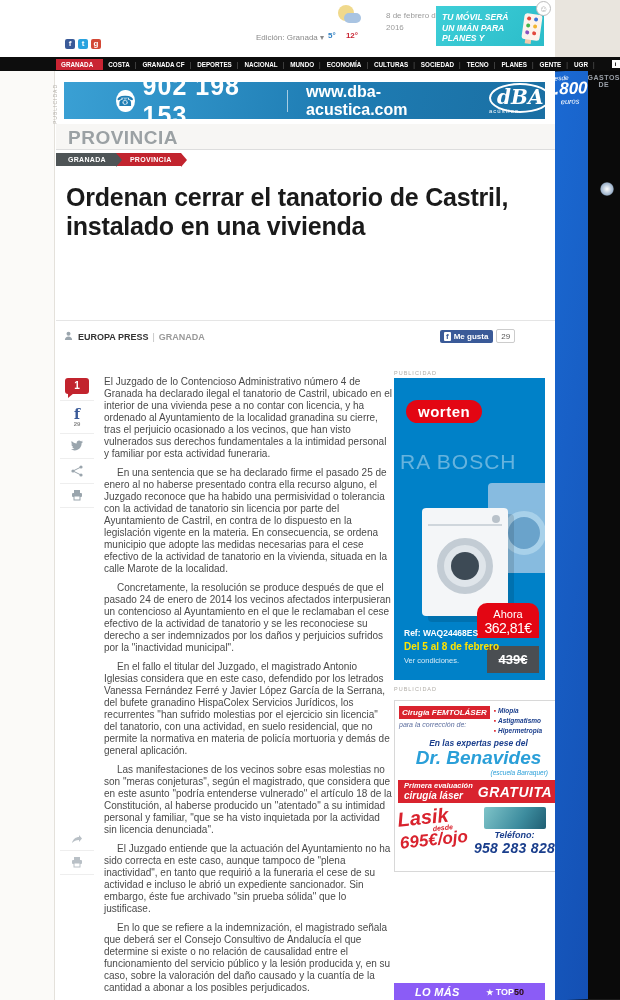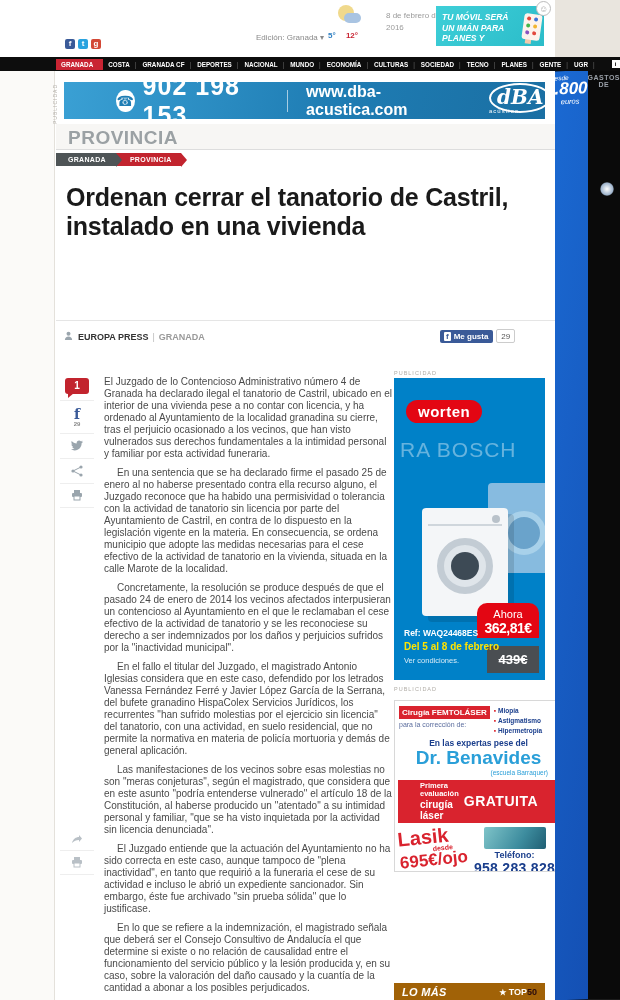--- a/index.html
+++ b/index.html
@@ -93,62 +93,62 @@
   
   .body-col { position:absolute; left:104px; top:376px; width:288px; font-size:10px; color:#4a4a4a; line-height:12px; }
   .body-col p { margin-bottom:7px; }
   .body-col p + p { text-indent:13px; }
 
   
   .pub-label { font-size:5.5px; color:#b0aca6; letter-spacing:1px; margin-bottom:2px; }
   .sidebar { position:absolute; left:394px; top:370px; width:151px; }
   .worten { position:relative; width:151px; height:302px; background:#0081c8; overflow:hidden; }
   .worten-pill { position:absolute; left:12px; top:22px; background:#e30613; color:#fff; font-size:15px; font-weight:bold; border-radius:14px; padding:3px 12px; letter-spacing:.5px; }
-  .worten-bg-text { position:absolute; left:6px; top:60px; font-size:21px; color:rgba(255,255,255,.40); letter-spacing:1px; }
+  .worten-bg-text { position:absolute; left:6px; top:72px; font-size:21px; color:rgba(255,255,255,.40); letter-spacing:1px; }
   .washer-back { position:absolute; right:-18px; top:105px; width:75px; height:90px; background:#9fc6e4; border-radius:4px; opacity:.85; }
   .washer-back .door { position:absolute; left:14px; top:28px; width:44px; height:44px; border-radius:50%; background:#7da9cc; border:6px solid #c6dff0; }
   .washer { position:absolute; left:28px; top:130px; width:86px; height:108px; background:#f4f6f8; border-radius:4px; box-shadow:6px 6px 0 rgba(0,0,0,.12); }
   .washer .panel { position:absolute; left:6px; top:6px; width:74px; height:12px; border-bottom:2px solid #cfd6dc; }
   .washer .knob { position:absolute; right:8px; top:7px; width:8px; height:8px; border-radius:50%; background:#b9c2ca; }
   .washer .door { position:absolute; left:15px; top:30px; width:56px; height:56px; border-radius:50%; background:#dfe5ea; border:7px solid #c3ccd4; }
   .washer .drum { position:absolute; left:29px; top:44px; width:28px; height:28px; border-radius:50%; background:#3d4a55; }
   .price-badge { position:absolute; right:6px; top:225px; width:62px; background:#e30613; color:#fff; border-radius:10px 10px 0 0; text-align:center; padding:5px 2px 2px; }
-  .price-ahora { font-size:11px; } .price-now { font-size:14px; font-weight:bold; letter-spacing:-.5px; }
+  .price-ahora { font-size:11px; } .price-now { font-size:14px; font-weight:normal; letter-spacing:-.5px; }
   .price-old-badge { position:absolute; right:6px; top:268px; width:52px; background:#4a4e52; color:#fff; text-align:center; font-size:13px; font-weight:bold; padding:6px 2px; }
   .price-old-badge span { text-decoration:line-through; }
   .worten-ref { position:absolute; left:10px; top:250px; color:#fff; font-size:8.5px; font-weight:bold; }
   .worten-dates { position:absolute; left:10px; top:263px; color:#ffe400; font-size:10px; font-weight:bold; }
   .worten-cond { position:absolute; left:10px; top:278px; color:#d7ecf7; font-size:7.5px; }
 
-  .benavides { position:relative; width:169px; height:172px; background:#fff; border:1px solid #d8d8d8; margin-top:8px; overflow:hidden; }
+  .benavides { position:relative; width:169px; height:172px; background:#fff; border:1px solid #d8d8d8; margin-top:8px; overflow:hidden; font-style:italic; }
   .ben-row1 { display:flex; padding:5px 4px 0; }
   .ben-femto { background:#d9232e; color:#fff; font-size:8px; font-weight:bold; padding:2px 3px; height:13px; white-space:nowrap; }
   .ben-corr { font-size:7px; color:#5b6d9e; margin-top:2px; }
   .ben-bullets { margin-left:4px; }
   .ben-bullet { font-size:6.5px; font-weight:bold; color:#1a3e8c; line-height:1.5; white-space:nowrap; }
   .ben-bullet:before { content:"▪"; color:#d9232e; margin-right:2px; }
   .ben-hands { text-align:center; font-size:8.5px; font-weight:bold; color:#1a3e8c; margin-top:3px; }
   .ben-doctor { text-align:center; font-size:19px; font-weight:bold; color:#2a9fd8; line-height:1.1; }
   .ben-school { text-align:right; font-size:6.5px; color:#2a9fd8; padding-right:14px; }
-  .ben-promo { background:#d9232e; color:#fff; margin:4px 3px 0; padding:2px 22px; display:flex; align-items:center; gap:5px; }
+  .ben-promo { background:#d9232e; color:#fff; margin:4px 3px 0; padding:2px 6px; display:flex; align-items:center; gap:5px; }
   .ben-promo-l { line-height:1.1; }
   .ben-promo1 { font-size:7.5px; font-weight:bold; }
   .ben-promo2 { font-size:10px; font-weight:bold; }
   .ben-promo3 { font-size:14px; font-weight:bold; letter-spacing:.5px; }
   .ben-bottom { display:flex; margin-top:4px; padding:0 4px; }
   .ben-lasik-wrap { width:72px; color:#d9232e; text-shadow:1px 1px 0 #fff,-1px -1px 0 #fff; transform:rotate(-6deg); }
   .ben-lasik { font-size:20px; font-weight:bold; line-height:.9; }
   .ben-desde { font-size:7px; font-weight:bold; margin-left:34px; }
   .ben-price { font-size:17px; font-weight:bold; line-height:.9; }
   .ben-tel-wrap { flex:1; text-align:center; }
   .ben-photo { width:62px; height:22px; margin:0 auto; background:linear-gradient(120deg,#7fc4c9,#3d8c9e 60%,#1f5e73); border-radius:2px; }
   .ben-tel-label { font-size:9px; font-weight:bold; color:#1a3e8c; margin-top:1px; }
   .ben-tel { font-size:14px; font-weight:bold; color:#1a3e8c; letter-spacing:.3px; }
 
-  .lomas { position:absolute; left:394px; top:983px; width:151px; height:17px; background:#a16207; color:#fff; display:flex; align-items:center; padding:0 8px; }
+  .lomas { position:absolute; left:394px; top:983px; width:151px; height:17px; background:#8b5cf6; color:#fff; display:flex; align-items:center; padding:0 21px; }
   .lomas-title { font-size:11px; font-weight:bold; font-style:italic; letter-spacing:.3px; flex:1; }
   .lomas-top { font-size:9px; font-weight:bold; } .lomas-top:before { content:"★ "; font-size:8px; }
   .lomas-num { font-size:9px; font-weight:bold; color:#2a0b0d; }
 
   
   .rrail { position:absolute; left:555px; top:71px; width:65px; height:929px; background:#0a0a0a; overflow:hidden; display:flex; flex-direction:row;justify-content:flex-end; }
   .jm-logo { color:#fff; font-family:"DejaVu Serif",serif; font-style:italic; font-weight:bold; font-size:15px; text-align:center; padding-top:6px; }
   .jm-sub { color:#b5965a; font-size:4.5px; text-align:center; letter-spacing:2px; margin-bottom:4px; }
   .jm-conces { background:#1b52c4; margin:2px 4px; text-align:center; color:#fff; font-style:italic; padding:2px 0; }
   .jm-conces .l1 { font-size:5.5px; } .jm-conces .l2 { font-size:9px; font-weight:bold; }

